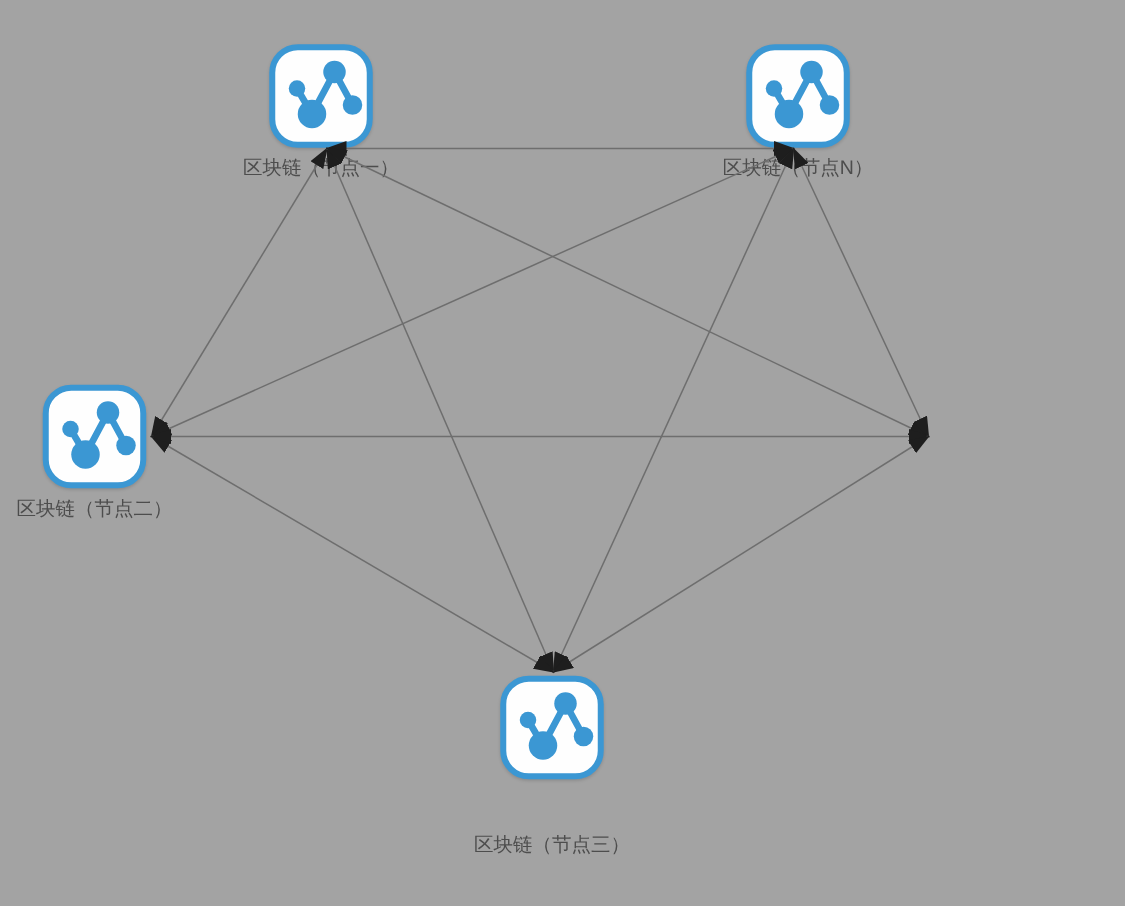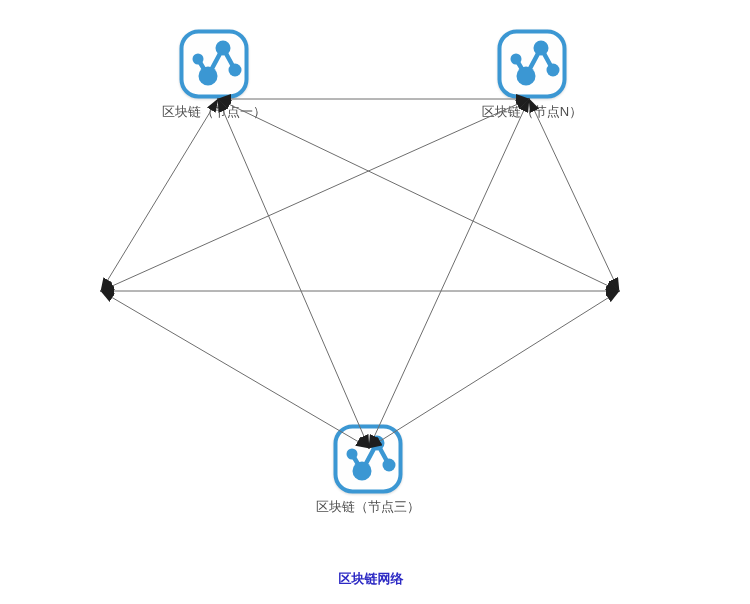--- a/index.html
+++ b/index.html
@@ -3,21 +3,21 @@
 <meta charset="utf-8">
 <style>
   html,body{margin:0;padding:0;}
   body{
     font-family:"Liberation Sans","DejaVu Sans",sans-serif;
     background:#e9e9e9;
   }
   .canvas{
     position:relative;
     width:750px;height:604px;
-    background:#ffffff;
+    background:#a3a3a3;
     overflow:hidden;
   }
   .node{
     position:absolute;
     width:72px;
     display:flex;
     flex-direction:column;
     align-items:center;
     z-index:1;
   }
@@ -30,21 +30,21 @@
     font-size:13px;
     line-height:16px;
     color:#4d4d4d;
     white-space:nowrap;
     text-align:center;
   }
   #node-1{left:178px;top:28px;}
   #node-n{left:496px;top:28px;}
   #node-2{left:27px;top:255px;}
   #node-4{left:622px;top:255px;}
-  #node-3{left:332px;top:423px;}
+  #node-3{left:332px;top:449px;gap:30px;}
   .edges{
     position:absolute;left:0;top:0;
     width:750px;height:604px;
     z-index:5;
     pointer-events:none;
   }
   .edges line{
     stroke:#6e6e6e;
     stroke-width:1;
   }
@@ -80,20 +80,31 @@
       <rect x="3.5" y="3.5" width="65" height="65" rx="17" fill="#fefefe" stroke="#3b97d3" stroke-width="4"></rect>
       <path d="M20 31 L30 48 L45 20 L57 42" fill="none" stroke="#3b97d3" stroke-width="4.5"></path>
       <circle cx="20" cy="31" r="5.5" fill="#3b97d3"></circle>
       <circle cx="30" cy="48" r="9.5" fill="#3b97d3"></circle>
       <circle cx="45" cy="20" r="7.5" fill="#3b97d3"></circle>
       <circle cx="57" cy="42" r="6.5" fill="#3b97d3"></circle>
     </svg>
     <div class="label">区块链（节点N）</div>
   </div>
 
+  <div class="node" id="node-2">
+    <svg class="icon" viewBox="0 0 72 72">
+      <rect x="3.5" y="3.5" width="65" height="65" rx="17" fill="#fefefe" stroke="#3b97d3" stroke-width="4"></rect>
+      <path d="M20 31 L30 48 L45 20 L57 42" fill="none" stroke="#3b97d3" stroke-width="4.5"></path>
+      <circle cx="20" cy="31" r="5.5" fill="#3b97d3"></circle>
+      <circle cx="30" cy="48" r="9.5" fill="#3b97d3"></circle>
+      <circle cx="45" cy="20" r="7.5" fill="#3b97d3"></circle>
+      <circle cx="57" cy="42" r="6.5" fill="#3b97d3"></circle>
+    </svg>
+    <div class="label">区块链（节点二）</div>
+  </div>
 
 
   <div class="node" id="node-3">
     <svg class="icon" viewBox="0 0 72 72">
       <rect x="3.5" y="3.5" width="65" height="65" rx="17" fill="#fefefe" stroke="#3b97d3" stroke-width="4"></rect>
       <path d="M20 31 L30 48 L45 20 L57 42" fill="none" stroke="#3b97d3" stroke-width="4.5"></path>
       <circle cx="20" cy="31" r="5.5" fill="#3b97d3"></circle>
       <circle cx="30" cy="48" r="9.5" fill="#3b97d3"></circle>
       <circle cx="45" cy="20" r="7.5" fill="#3b97d3"></circle>
       <circle cx="57" cy="42" r="6.5" fill="#3b97d3"></circle>
@@ -112,15 +123,14 @@
     <line x1="218" y1="99" x2="369" y2="448" marker-start="url(#ah)" marker-end="url(#ah)"></line>
     <line x1="218" y1="99" x2="619" y2="291" marker-start="url(#ah)" marker-end="url(#ah)"></line>
     <line x1="529" y1="99" x2="101" y2="291" marker-start="url(#ah)" marker-end="url(#ah)"></line>
     <line x1="529" y1="99" x2="369" y2="448" marker-start="url(#ah)" marker-end="url(#ah)"></line>
     <line x1="529" y1="99" x2="619" y2="291" marker-start="url(#ah)" marker-end="url(#ah)"></line>
     <line x1="101" y1="291" x2="369" y2="448" marker-start="url(#ah)" marker-end="url(#ah)"></line>
     <line x1="101" y1="291" x2="619" y2="291" marker-start="url(#ah)" marker-end="url(#ah)"></line>
     <line x1="369" y1="448" x2="619" y2="291" marker-start="url(#ah)" marker-end="url(#ah)"></line>
   </svg>
 
-  <div class="diagram-title">区块链网络</div>
 
 </div>
 
 </body></html>

